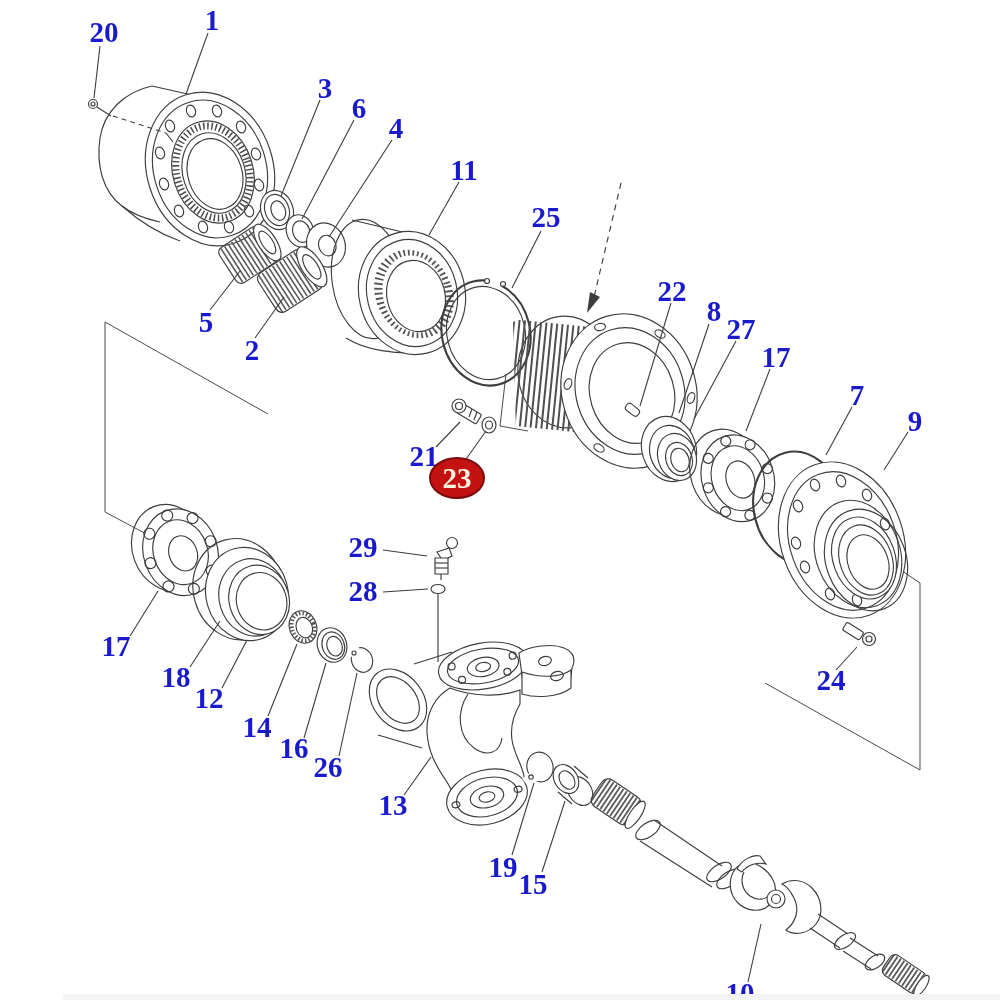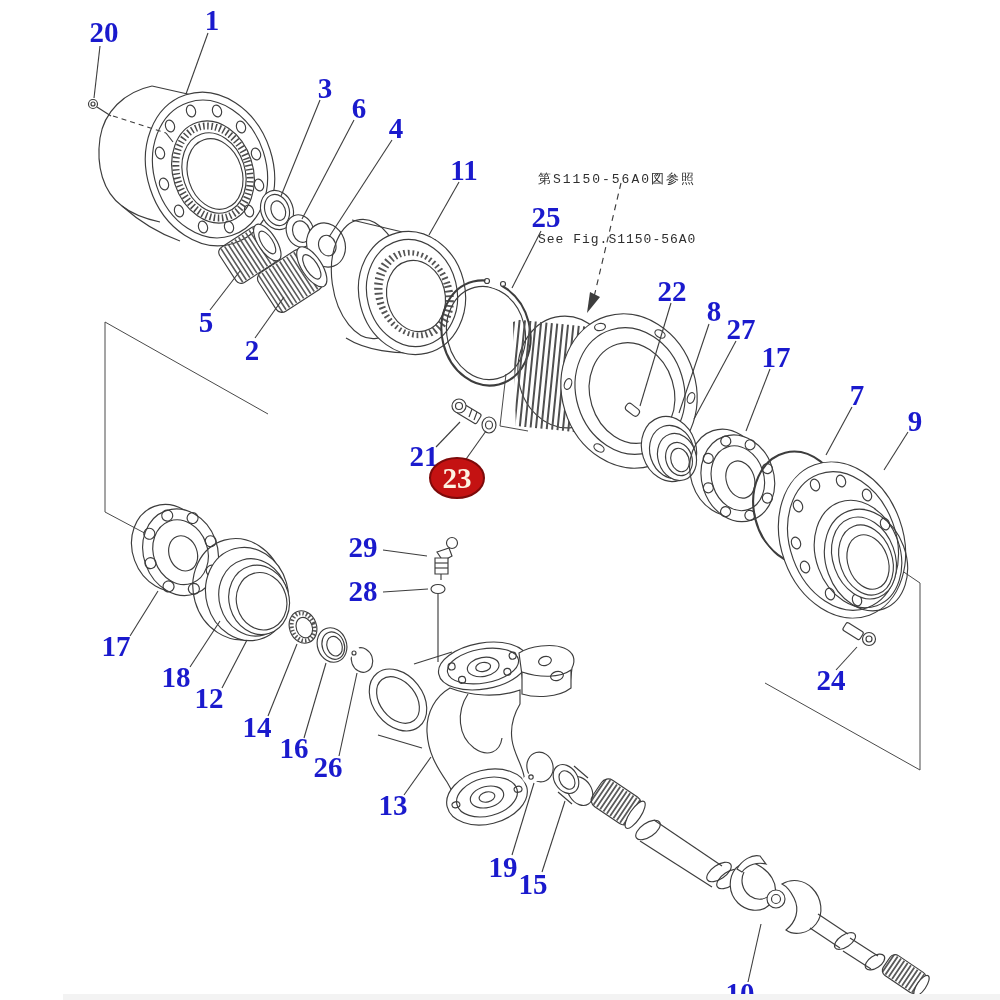--- a/index.html
+++ b/index.html
@@ -481,20 +481,16 @@
         </g>
         <g>
           <text x="363" y="591" text-anchor="middle" dominant-baseline="central" class="callout-text" fill="#1a1acd">28</text>
         </g>
         <g>
           <text x="363" y="547" text-anchor="middle" dominant-baseline="central" class="callout-text" fill="#1a1acd">29</text>
         </g>
       </g>
 </svg>
 
-<div class="note">
-  <div class="jp">第S1150-56A0図参照</div>
-  <div>See Fig.S1150-56A0</div>
+
+<div id="bottom-strip"></div>
+
 </div>
 
-<div id="bottom-strip"></div>
-
-</div>
-
 </body></html>

